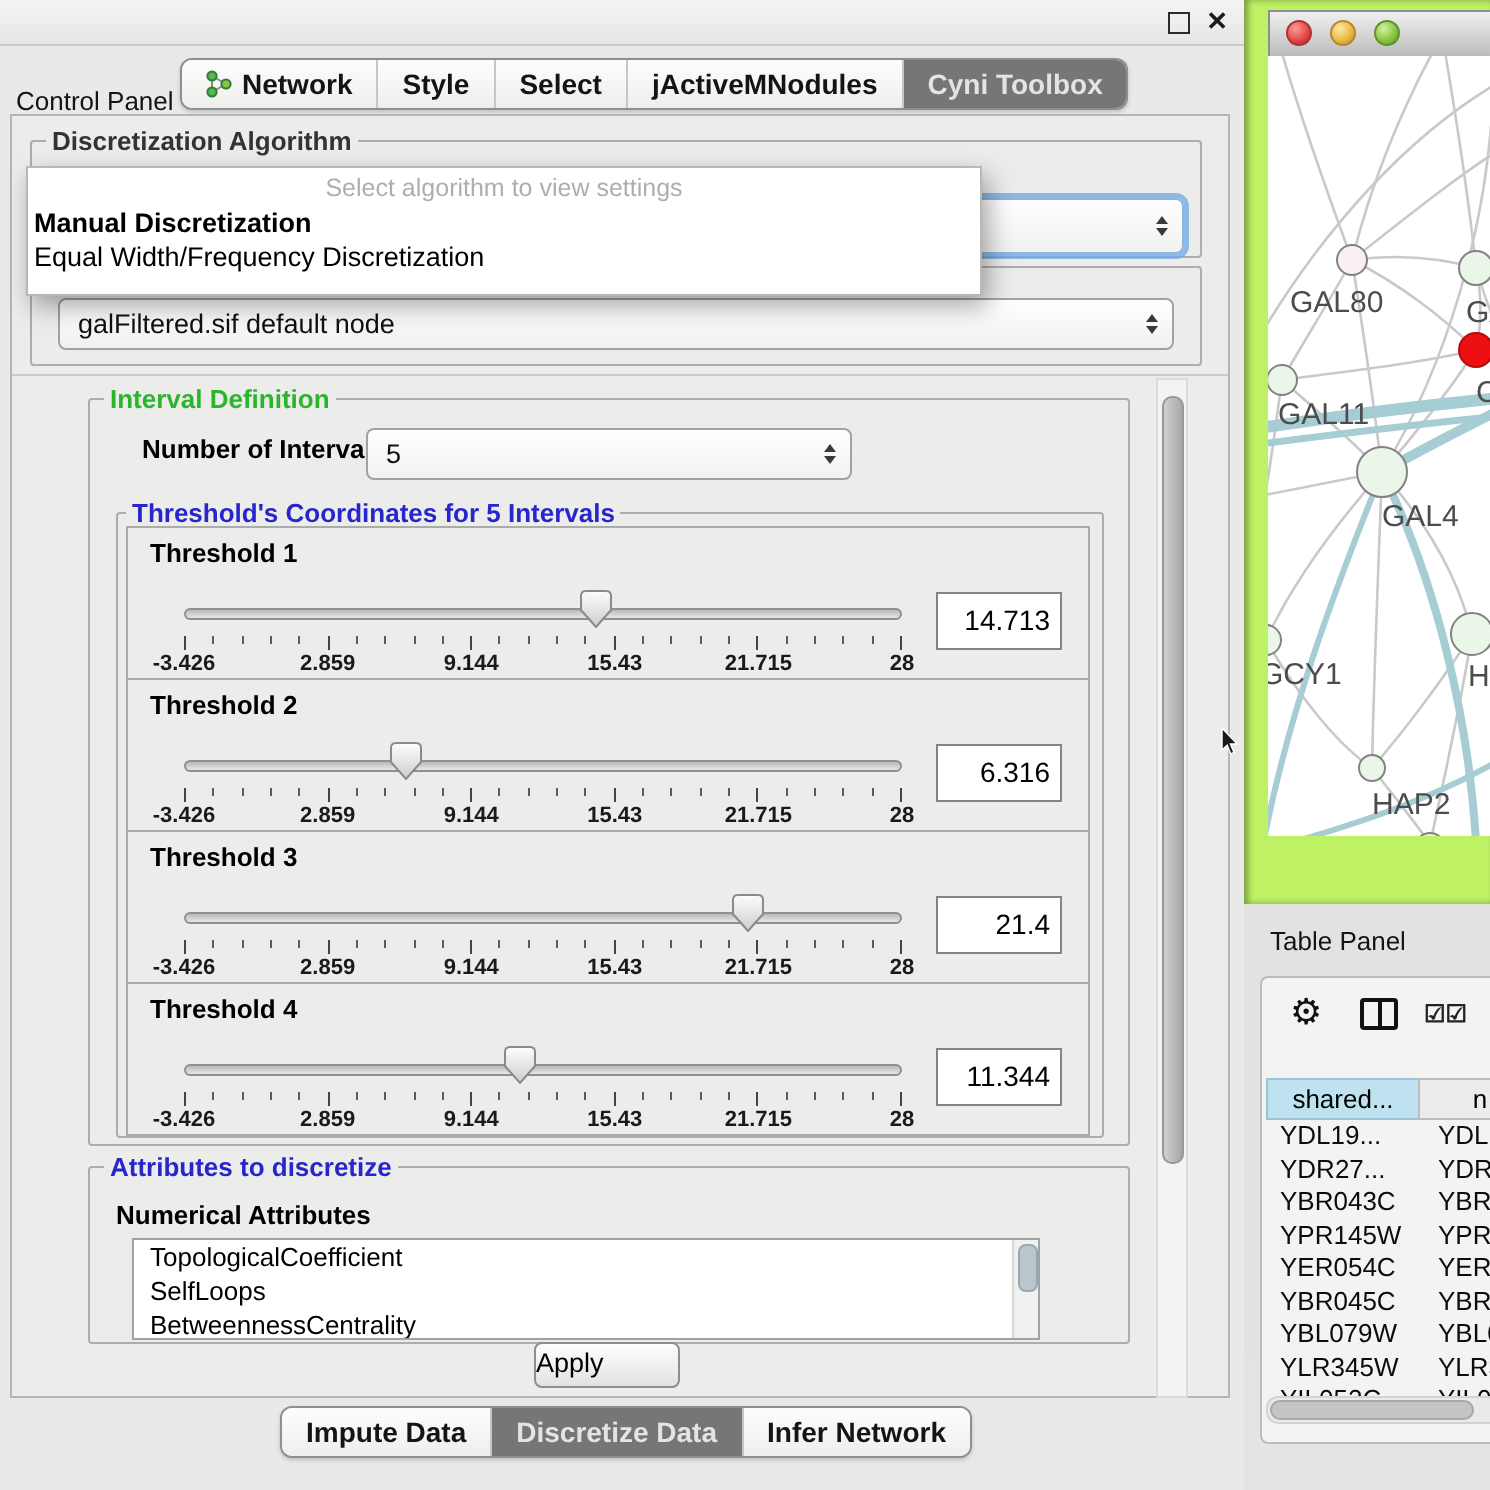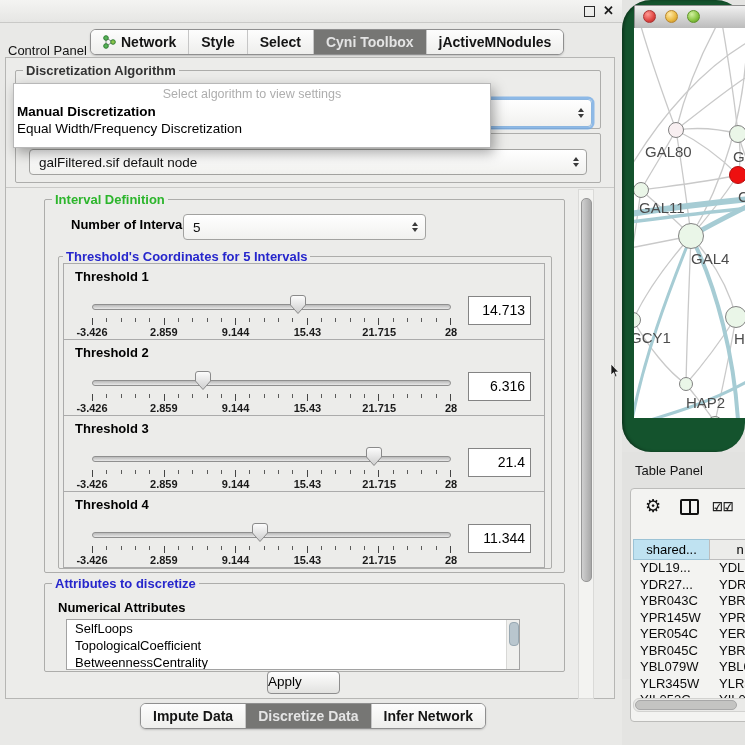--- a/index.html
+++ b/index.html
@@ -62,22 +62,22 @@
   .list-item{font-size:13px;padding-left:8px;line-height:17px;white-space:nowrap;}
   .list-sb{position:absolute;right:0;top:0;width:12px;height:100%;background:#f0f0ee;border-left:1px solid #d8d8d6;}
   .list-sb .thumb{position:absolute;left:1.5px;top:2px;width:8px;height:22px;background:#b9c6ce;
                   border:1px solid #98a8b2;border-radius:4px;}
   .apply{position:absolute;left:261px;top:613px;width:71px;height:21px;border:1px solid #8e8e8e;border-radius:4px;
          background:linear-gradient(#fefefe,#e2e2e0);font-size:13.5px;text-align:left;line-height:20px;}
   .vsb{position:absolute;left:572px;top:131px;width:14px;height:508px;background:#f3f3f1;border:1px solid #dadad8;}
   .vsb .thumb{position:absolute;left:1.5px;top:8px;width:9px;height:382px;
               background:linear-gradient(90deg,#d0d0d0,#a8a8a8);border:1px solid #979797;border-radius:5px;}
   
-  .net-window{position:absolute;left:622px;top:0;width:123px;height:452px;background:#14532d;
-              box-shadow:inset 2px 0 3px rgba(0,0,0,.35);border-radius:29px;}
+  .net-window{position:absolute;left:622px;top:0;width:123px;height:452px;background:#bef264;
+              box-shadow:inset 2px 0 3px rgba(0,0,0,.35);}
   .net-titlebar{position:absolute;left:12px;top:5px;right:0;height:22px;
                 background:linear-gradient(#f0f0f0,#bcbcbc);border:1px solid #8f8f8f;border-right:none;}
   .light{position:absolute;top:4px;width:13px;height:13px;border-radius:50%;}
   .light.red{left:8px;background:radial-gradient(circle at 35% 30%,#ff9a94,#df4643 60%,#a82823);border:1px solid #a33;box-sizing:border-box;}
   .light.yellow{left:30px;background:radial-gradient(circle at 35% 30%,#ffe9a8,#e9b73f 60%,#b8862c);border:1px solid #b8862c;box-sizing:border-box;}
   .light.green{left:52px;background:radial-gradient(circle at 35% 30%,#d2f0a0,#85c33e 60%,#568f23);border:1px solid #5d9427;box-sizing:border-box;}
   .net-canvas{position:absolute;left:12px;top:28px;width:111px;height:390px;background:#fff;overflow:hidden;}
   .net-canvas svg{position:absolute;left:0;top:0;}
   .node{position:absolute;border-radius:50%;box-sizing:border-box;border:1.5px solid #828282;z-index:2;}
   .net-label{position:absolute;font-size:15px;color:#4c4c4c;white-space:nowrap;z-index:3;}
@@ -137,25 +137,25 @@
             </svg>
           </span>
           <span>Network</span>
         </div>
         <div class="tab">
           <span>Style</span>
         </div>
         <div class="tab">
           <span>Select</span>
         </div>
+        <div class="tab">
+          <span>jActiveMNodules</span>
+        </div>
         <div class="tab selected">
           <span>Cyni Toolbox</span>
-        </div>
-        <div class="tab">
-          <span>jActiveMNodules</span>
         </div>
       </div>
 
     <div class="cp-content">
       <div class="group" style="left:9px;top:12px;width:584px;height:57px;"></div>
       <span class="glabel dark" style="left:17px;top:6px;">Discretization Algorithm</span>
       <div class="combo focus-combo">
         <span class="stepper">
             <i class="up"></i>
             <i class="dn"></i>
@@ -373,22 +373,22 @@
             </div>
             <div class="th-value">11.344</div>
           </div>
         </div>
 
       <div class="group" style="left:38px;top:525px;width:519px;height:87px;"></div>
       <span class="glabel blue" style="left:46px;top:519px;">Attributes to discretize</span>
       <span class="num-attr-label">Numerical Attributes</span>
       <div class="listbox">
         <div>
+            <div class="list-item">TopologicalCoefficient</div>
             <div class="list-item">SelfLoops</div>
-            <div class="list-item">TopologicalCoefficient</div>
             <div class="list-item">BetweennessCentrality</div>
           </div>
         <div class="list-sb">
             <div class="thumb"></div>
           </div>
       </div>
 
       <div class="apply">Apply</div>
 
       <div class="vsb">

